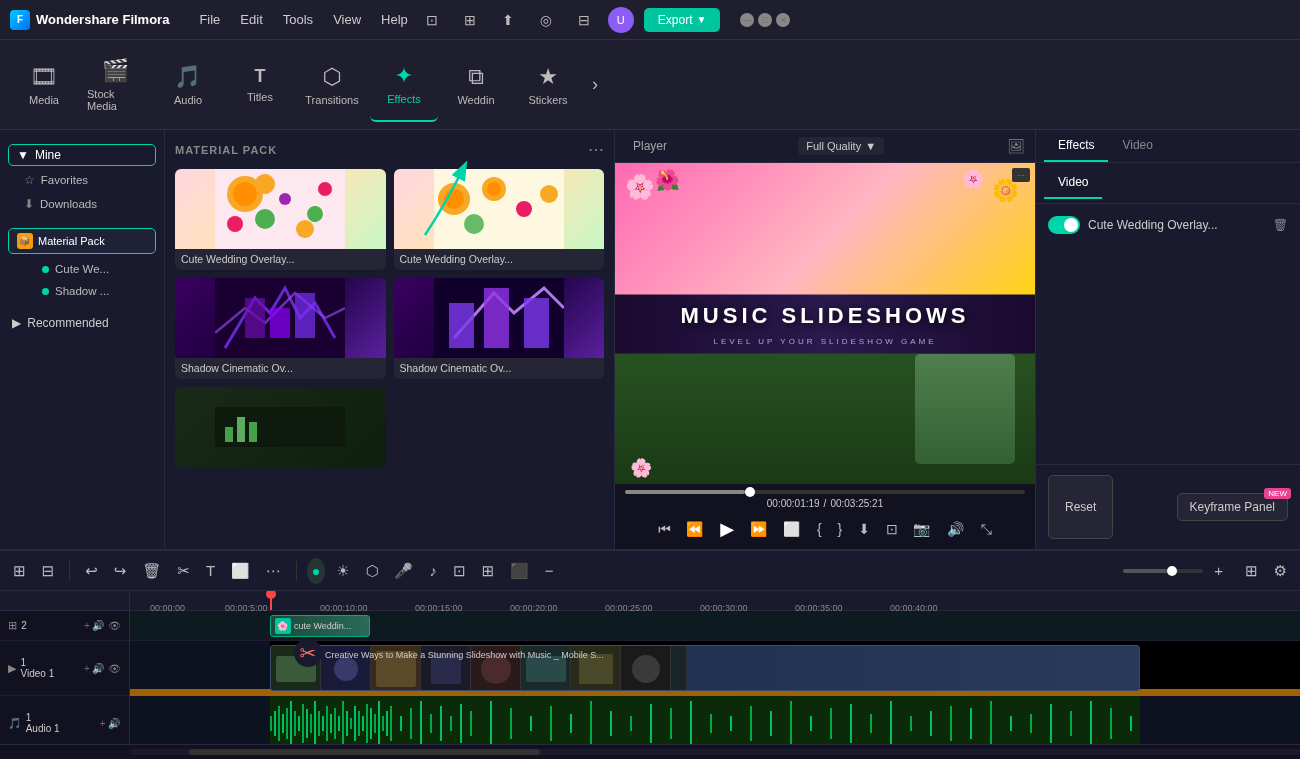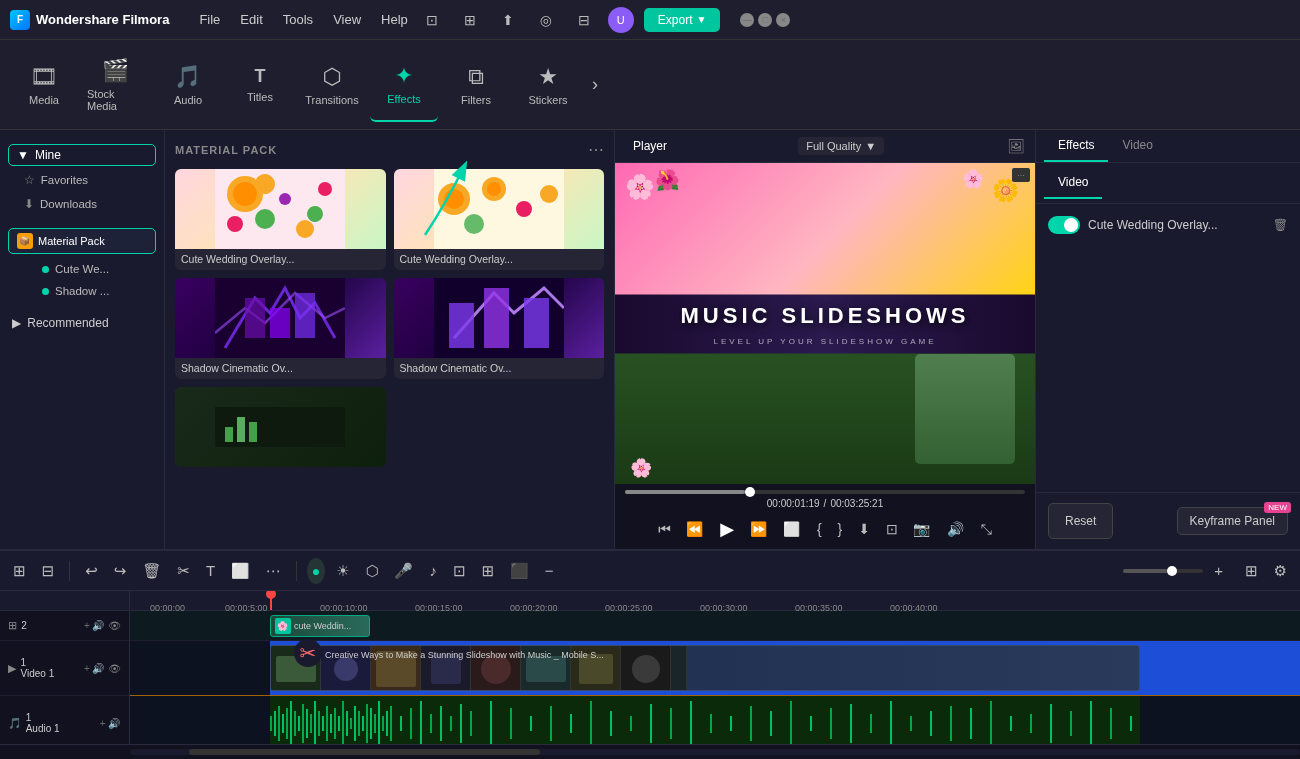--- a/index.html
+++ b/index.html
@@ -57,21 +57,21 @@
     .thumb-cute { background: linear-gradient(135deg, #ffd6e0 0%, #ffe5b4 50%, #c8f7c5 100%); position: relative; }
     .thumb-cute-2 { background: linear-gradient(135deg, #ffd6e0 0%, #ffe5b4 50%, #c8f7c5 100%); position: relative; }
     .thumb-shadow { background: linear-gradient(135deg, #3a0060 0%, #1a003a 50%, #5a20a0 100%); position: relative; }
     .thumb-shadow-2 { background: linear-gradient(135deg, #3a0060 0%, #1a003a 50%, #5a20a0 100%); position: relative; }
     .thumb-green { background: linear-gradient(135deg, #1a2a1a 0%, #0d1f0d 100%); position: relative; }
 
     
     #player-area { width: 420px; background: #111120; display: flex; flex-direction: column; }
     .player-header { display: flex; align-items: center; justify-content: space-between; padding: 6px 10px; background: #1a1a2e; border-bottom: 1px solid #2a2a3e; }
     .player-tab { color: #aaa; font-size: 12px; padding: 3px 8px; border-radius: 4px; cursor: pointer; }
-    .player-tab.active { color: #ffffff; }
+    .player-tab.active { color: #a3a3a3; }
     .quality-select { background: #252535; border: none; color: #ccc; font-size: 11px; padding: 3px 8px; border-radius: 4px; cursor: pointer; display: flex; align-items: center; gap: 4px; }
     .photo-icon { color: #888; font-size: 14px; cursor: pointer; }
     .player-video { flex: 1; background: #0a0a1a; display: flex; align-items: center; justify-content: center; position: relative; overflow: hidden; }
 
     
     .player-progress { padding: 6px 10px 2px; display: flex; align-items: center; gap: 8px; }
     .progress-bar { flex: 1; height: 4px; background: #333; border-radius: 2px; position: relative; cursor: pointer; }
     .progress-fill { height: 100%; width: 30%; background: #888; border-radius: 2px; }
     .progress-dot { width: 10px; height: 10px; background: #fff; border-radius: 50%; position: absolute; top: -3px; left: 30%; }
     .time-display { color: #ccc; font-size: 10px; white-space: nowrap; }
@@ -93,21 +93,21 @@
     .property-row { margin-bottom: 10px; }
     .property-label { color: #999; font-size: 11px; margin-bottom: 6px; }
     .property-slider { display: flex; align-items: center; gap: 8px; }
     .slider-track { flex: 1; height: 4px; background: #333; border-radius: 2px; position: relative; }
     .slider-fill { height: 100%; background: #666; border-radius: 2px; }
     .slider-thumb { width: 12px; height: 12px; background: #bbb; border-radius: 50%; position: absolute; top: -4px; right: 0; }
     .opacity-value { color: #ccc; font-size: 11px; min-width: 28px; text-align: right; }
     .percent-sign { color: #888; font-size: 11px; }
     .diamond-icon { color: #888; font-size: 10px; cursor: pointer; }
     .right-footer { padding: 10px 12px; border-top: 1px solid #2a2a3e; display: flex; justify-content: space-between; align-items: center; }
-    .reset-btn { background: #252535; border: 1px solid #444; color: #ccc; padding: 10px 16px; border-radius: 5px; font-size: 12px; cursor: pointer; }
+    .reset-btn { background: #252535; border: 1px solid #444; color: #ccc; padding: 24px 16px; border-radius: 5px; font-size: 12px; cursor: pointer; }
     .keyframe-btn { background: #252535; border: 1px solid #444; color: #ccc; padding: 6px 12px; border-radius: 5px; font-size: 12px; cursor: pointer; position: relative; }
     .new-badge { background: #e84393; color: #fff; font-size: 8px; padding: 1px 4px; border-radius: 3px; position: absolute; top: -6px; right: -4px; }
 
     
     #timeline { height: 210px; background: #111120; border-top: 2px solid #2a2a3e; display: flex; flex-direction: column; }
     .timeline-toolbar { display: flex; align-items: center; padding: 4px 8px; gap: 6px; background: #1a1a2e; border-bottom: 1px solid #2a2a3e; height: 40px; }
     .tl-btn { color: #bbb; font-size: 15px; cursor: pointer; padding: 4px 5px; border-radius: 4px; }
     .tl-btn.active { background: #253535; color: #00d4aa; border-radius: 50%; padding: 5px; font-size: 14px; }
     .tl-separator { width: 1px; height: 20px; background: #333; margin: 0 4px; }
     .tl-zoom { display: flex; align-items: center; gap: 4px; margin-left: auto; }
@@ -134,21 +134,21 @@
     .playhead-top { width: 10px; height: 10px; background: #f44; border-radius: 50%; position: absolute; top: -2px; left: -4px; }
     
     .overlay-track { height: 30px; background: #0d1a20; border-bottom: 1px solid #1e1e2e; position: relative; }
     .overlay-clip { position: absolute; left: 140px; top: 4px; height: 22px; background: linear-gradient(to right, #1a4a3a, #2a6a5a); border: 1px solid #00a884; border-radius: 3px; width: 100px; display: flex; align-items: center; padding: 0 4px; }
     .overlay-clip-icon { width: 16px; height: 16px; background: #00c6a0; border-radius: 2px; display: flex; align-items: center; justify-content: center; font-size: 9px; color: #fff; margin-right: 3px; }
     .overlay-clip-text { font-size: 9px; color: #ccc; white-space: nowrap; overflow: hidden; text-overflow: ellipsis; }
     
     .scissors-on-clip { position: absolute; left: 164px; top: 48px; color: #ff6b6b; font-size: 20px; z-index: 15; background: #1a1a2e; border-radius: 50%; padding: 3px; width: 28px; height: 28px; display: flex; align-items: center; justify-content: center; }
 
     
-    .video-track { height: 55px; background: #1d4ed8; border-bottom: 1px solid #a16207; position: relative; }
+    .video-track { height: 55px; background: #000000; border-bottom: 7px solid #a16207; position: relative; }
     .video-clip { position: absolute; left: 140px; top: 4px; height: 46px; background: linear-gradient(to right, #1a2a4a, #2a3a5a); border: 1px solid #3a4a6a; border-radius: 3px; display: flex; align-items: center; overflow: hidden; }
     .video-thumb-row { display: flex; height: 100%; }
     .video-thumb-item { width: 50px; height: 46px; background: #2a3a2a; border-right: 1px solid #333; flex-shrink: 0; display: flex; align-items: center; justify-content: center; overflow: hidden; }
     .video-thumb-item:nth-child(1) { background: linear-gradient(135deg, #3a4a2a, #2a3a1a); }
     .video-thumb-item:nth-child(2) { background: linear-gradient(135deg, #2a2a4a, #1a1a3a); }
     .video-thumb-item:nth-child(3) { background: linear-gradient(135deg, #4a3a2a, #3a2a1a); }
     .video-clip-label { position: absolute; top: 4px; left: 54px; color: #ccc; font-size: 9px; white-space: nowrap; }
 
     
     .audio-track { height: 55px; background: #0d1220; position: relative; }
@@ -208,21 +208,21 @@
   <div class="tool-btn">
     <span class="tool-icon">⬡</span>
     <span>Transitions</span>
   </div>
   <div class="tool-btn active">
     <span class="tool-icon" style="color:#00d4aa;">✦</span>
     <span style="color:#00d4aa;">Effects</span>
   </div>
   <div class="tool-btn">
     <span class="tool-icon">⧉</span>
-    <span>Filters</span>
+    <span>Weddin</span>
   </div>
   <div class="tool-btn">
     <span class="tool-icon">★</span>
     <span>Stickers</span>
   </div>
   <div class="toolbar-more">›</div>
 </div>
 
 <div id="main">
 

